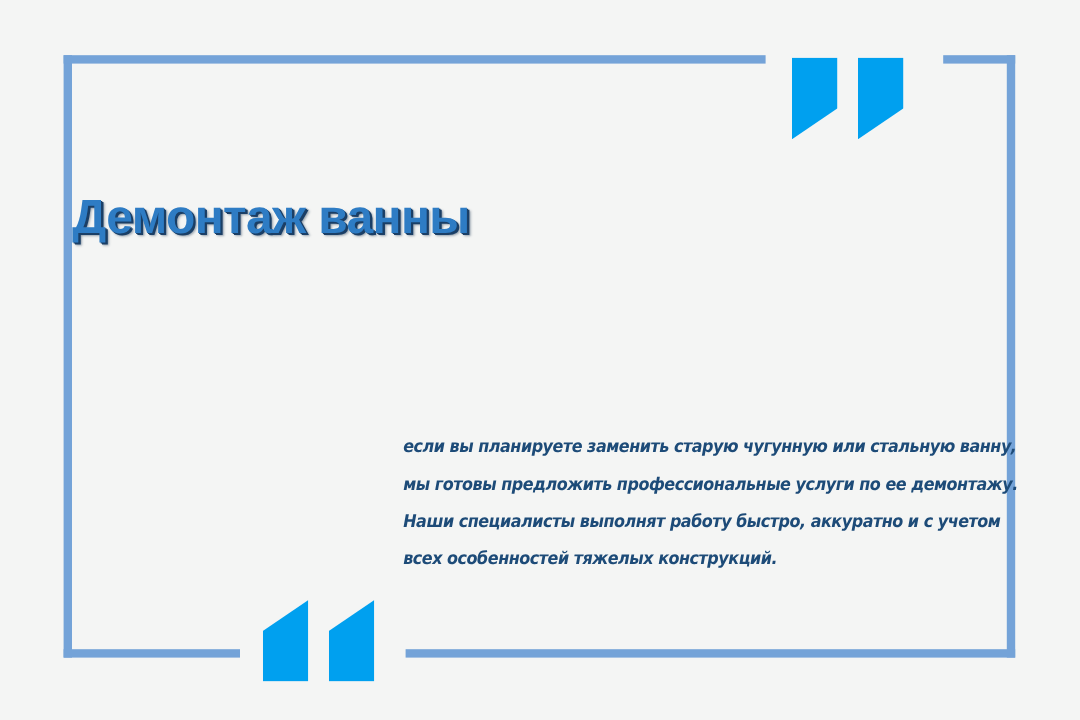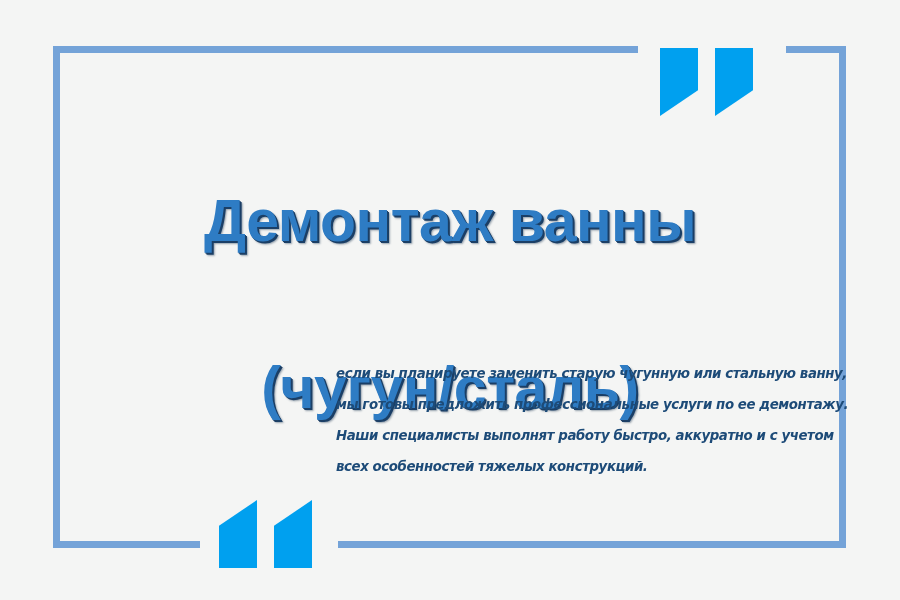--- a/index.html
+++ b/index.html
@@ -61,22 +61,22 @@
   #quote-bottom-left .quote-mark {
     clip-path: polygon(0% 38%, 100% 0%, 100% 100%, 0% 100%);
   }
 
   
   #headline {
     position: absolute;
     left: 60px;
     top: 96px;
     width: 780px;
-    text-align: center;
-    font-size: 59px;
+    text-align: left;
+    font-size: 40px;
     font-weight: 700;
     line-height: 1.42;
     color: #2e7cc4;
     letter-spacing: -0.5px;
     text-shadow:
        1px 1px 0 #1b3f66,
        2px 2px 0 #1b3f66,
        3px 3px 2px rgba(20,45,75,0.42);
     white-space: pre-line;
   }
@@ -117,21 +117,20 @@
     <div class="quote-mark"></div>
   </div>
 
   <div class="quote-group" id="quote-bottom-left">
     <div class="quote-mark"></div>
     <div class="quote-mark"></div>
   </div>
 
   <div id="headline">
     <span class="headline-line">Демонтаж ванны</span>
-    <span class="headline-line">(чугун/сталь)</span>
   </div>
 
   <div id="body-copy">
     <span class="body-line">если вы планируете заменить старую чугунную или стальную ванну,</span>
     <span class="body-line">мы готовы предложить профессиональные услуги по ее демонтажу.</span>
     <span class="body-line">Наши специалисты выполнят работу быстро, аккуратно и с учетом</span>
     <span class="body-line">всех особенностей тяжелых конструкций.</span>
   </div>
 
 </div>

